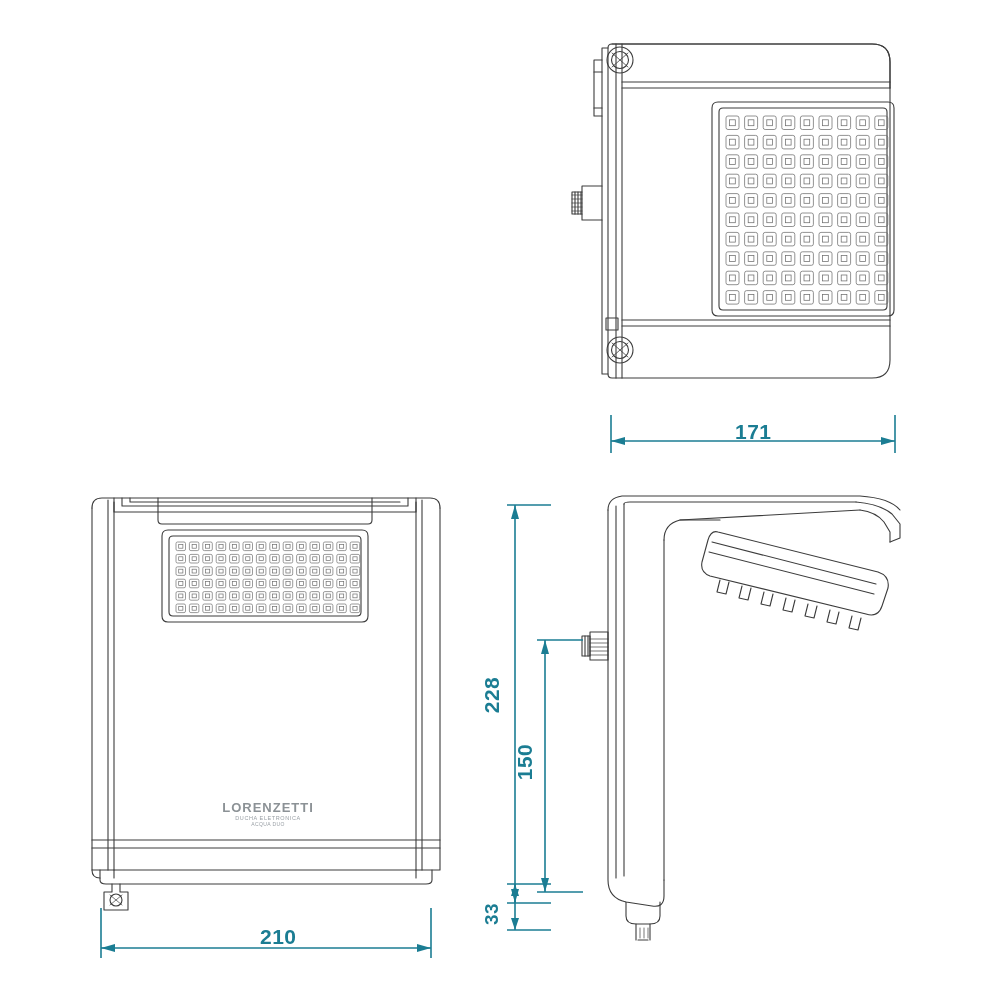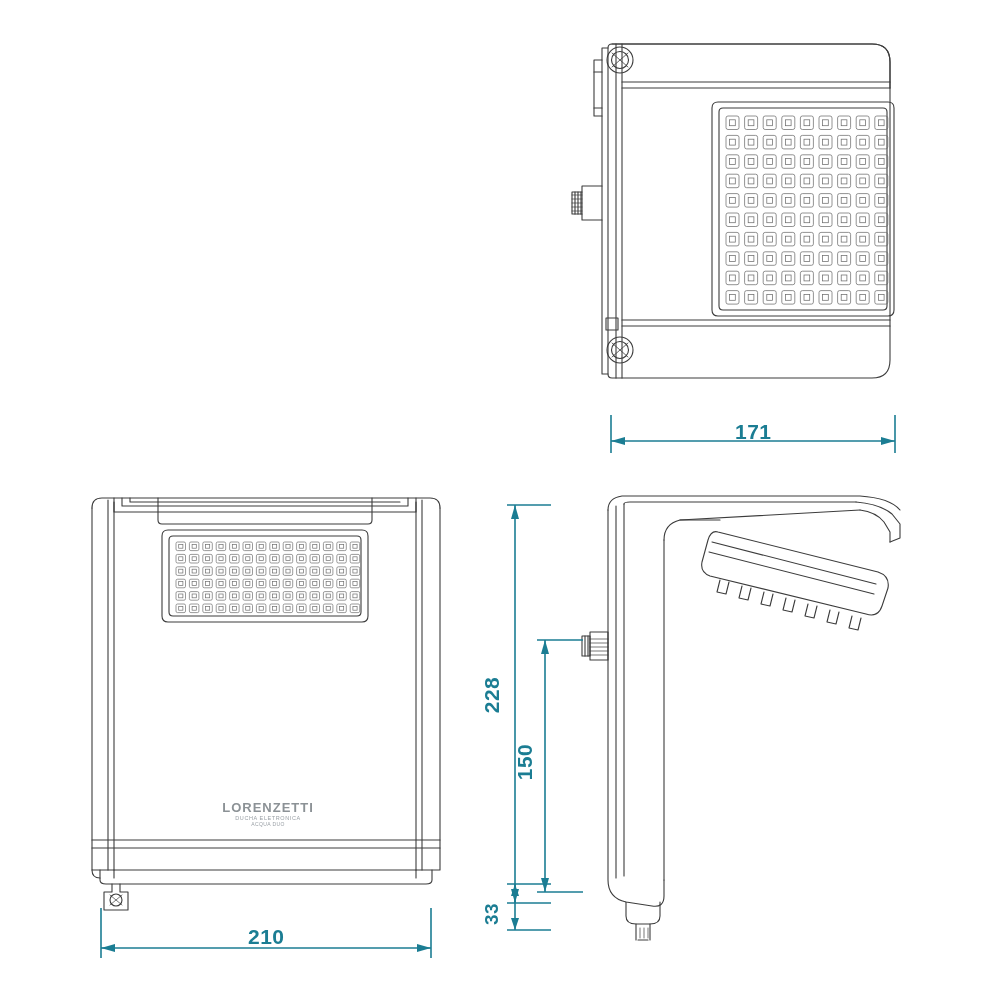--- a/index.html
+++ b/index.html
@@ -531,21 +531,21 @@
         <line x1="16" y1="8" x2="16" y2="58"></line>
         <line x1="346" y1="8" x2="346" y2="58"></line>
         <line x1="16" y1="48" x2="346" y2="48"></line>
       </g>
       <g fill="#1b7d93">
         <polygon points="16,48 30,44 30,52"></polygon>
         <polygon points="346,48 332,44 332,52"></polygon>
       </g>
     </svg>
   </div>
-  <div class="dim-label" style="left:248px; top:925px;">210</div>
+  <div class="dim-label" style="left:260px; top:925px;">210</div>
 
   <div class="view" style="left:560px; top:480px;">
     <svg width="380" height="470" viewBox="0 0 380 470">
       <g fill="none" stroke="#3c3c3c" stroke-width="1.1" stroke-linejoin="round" stroke-linecap="round">
 
         <path d="M48 30 L48 400 Q48 418 66 422 L92 426 Q104 428 104 416 L104 400"></path>
         <path d="M56 26 L56 398"></path>
         <path d="M64 24 L64 396"></path>
         <path d="M104 400 L104 60"></path>
 

